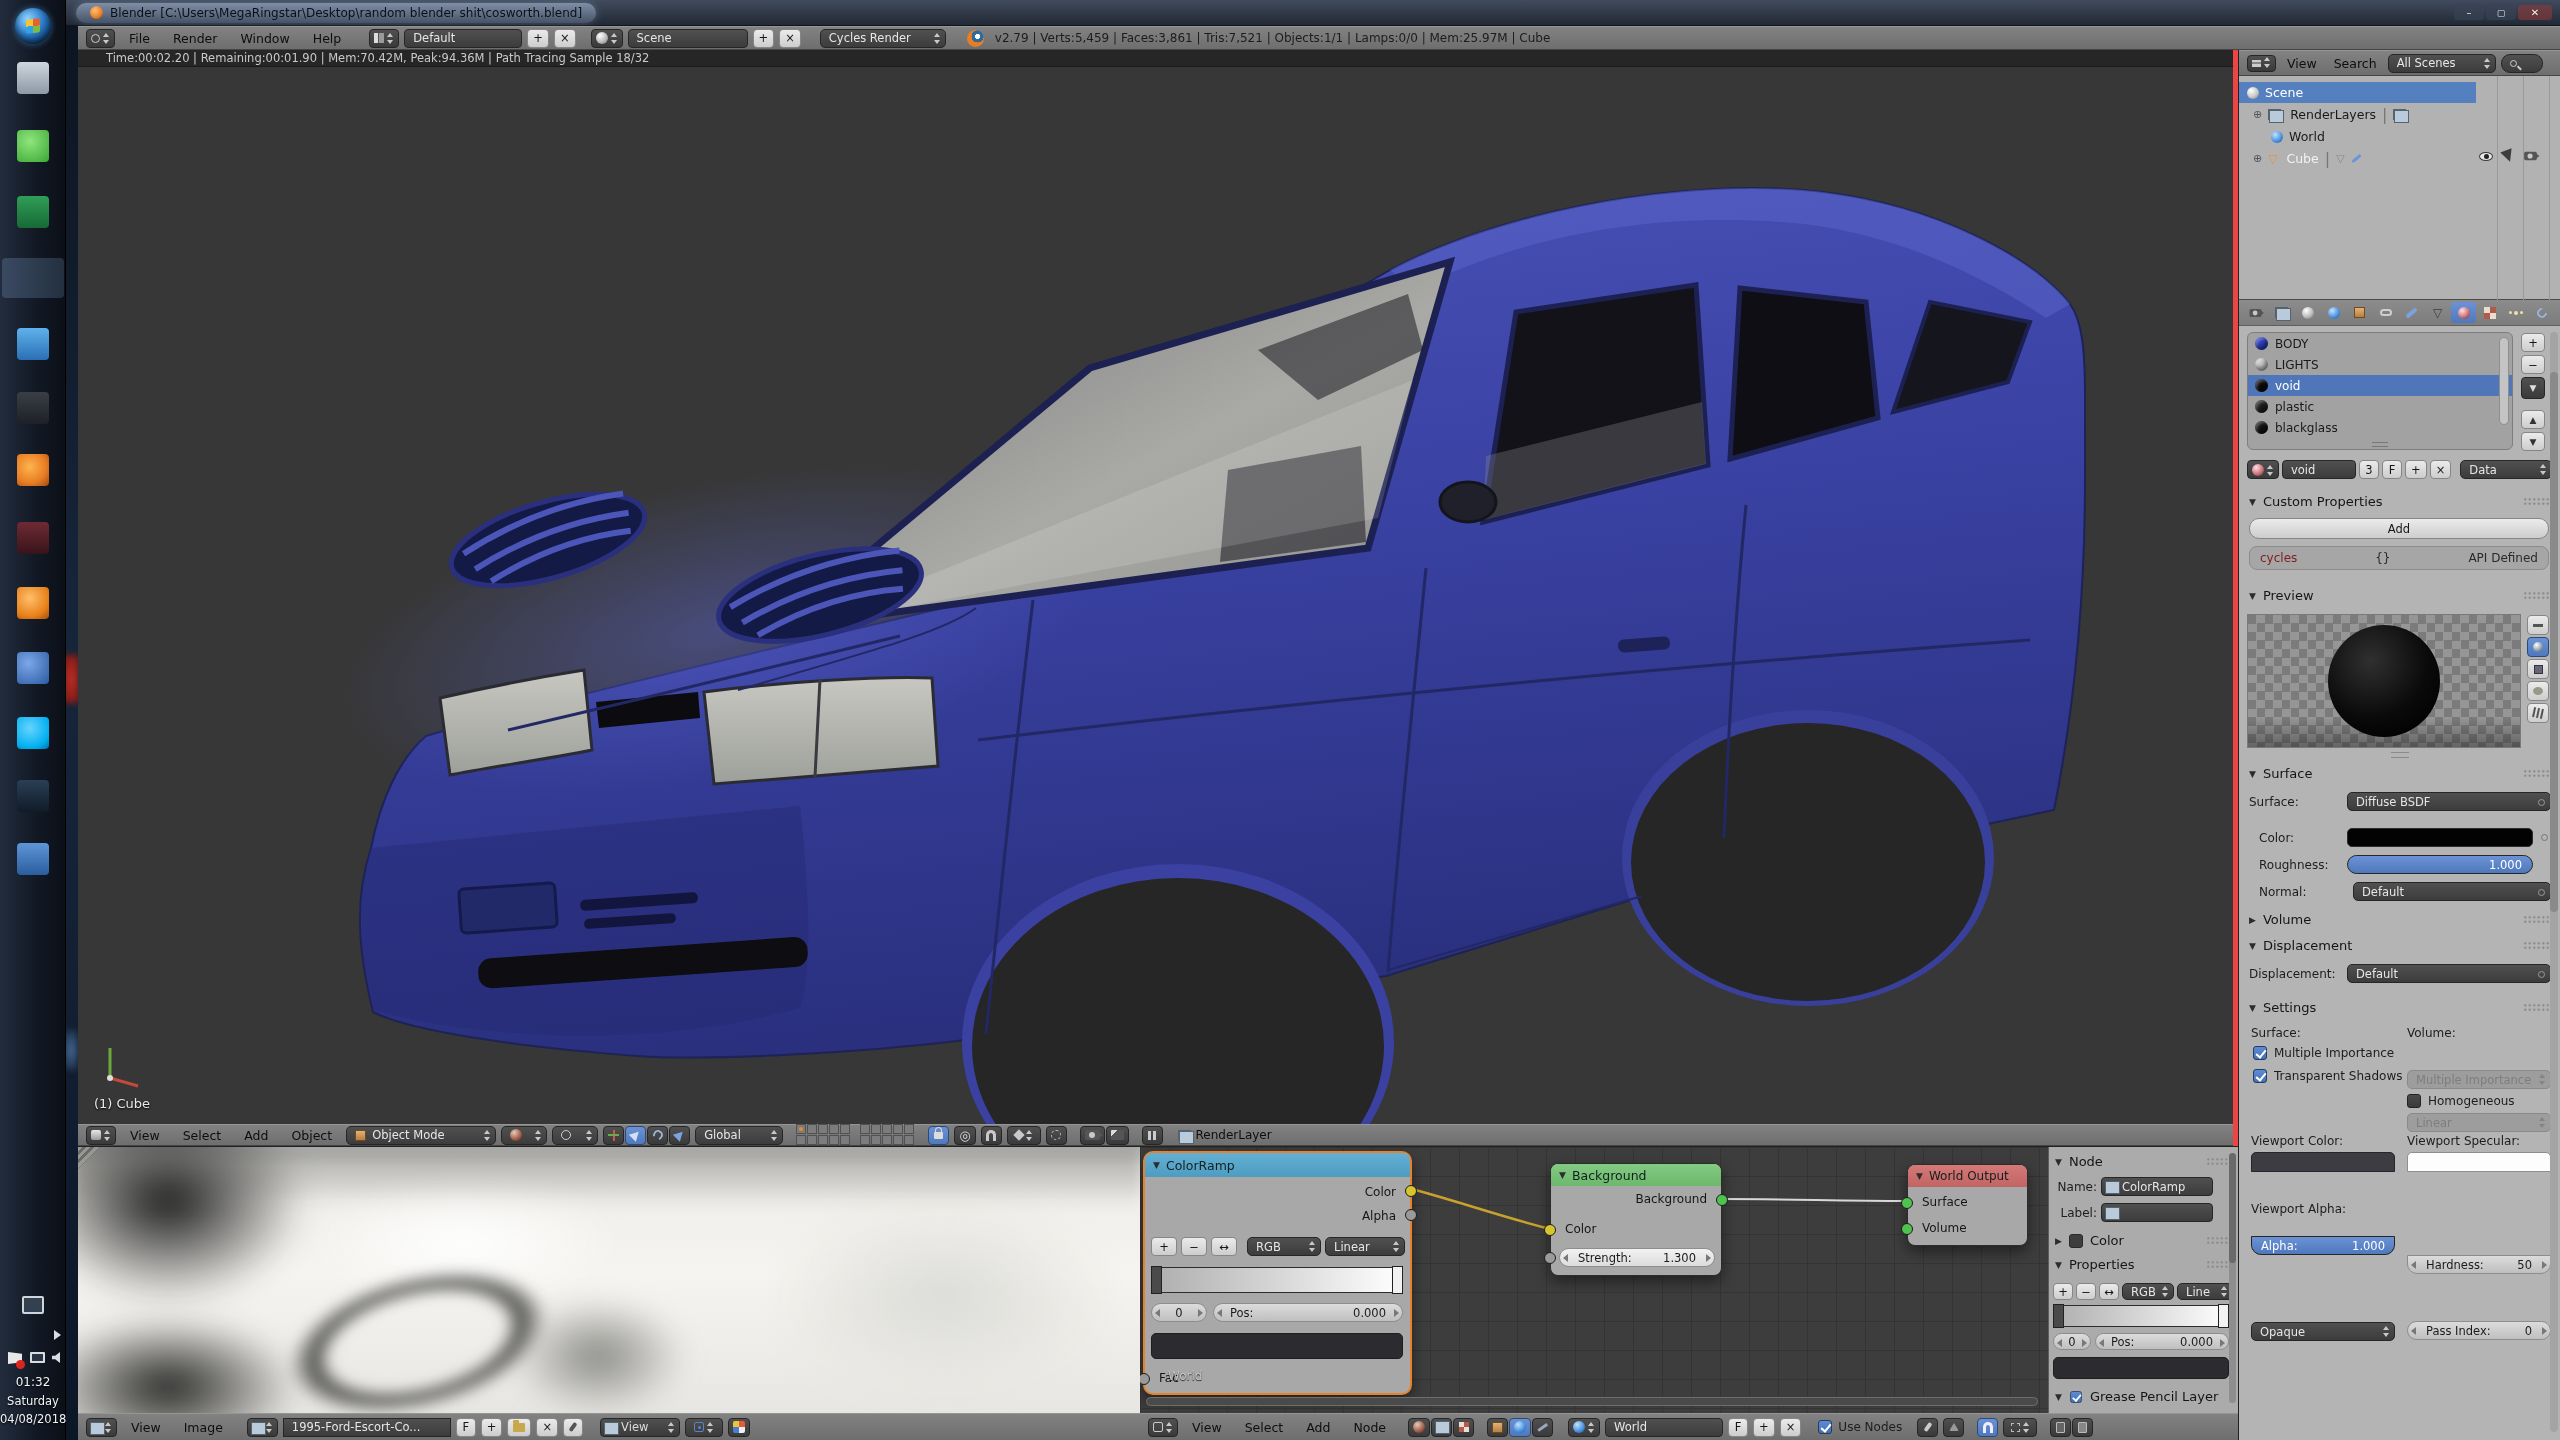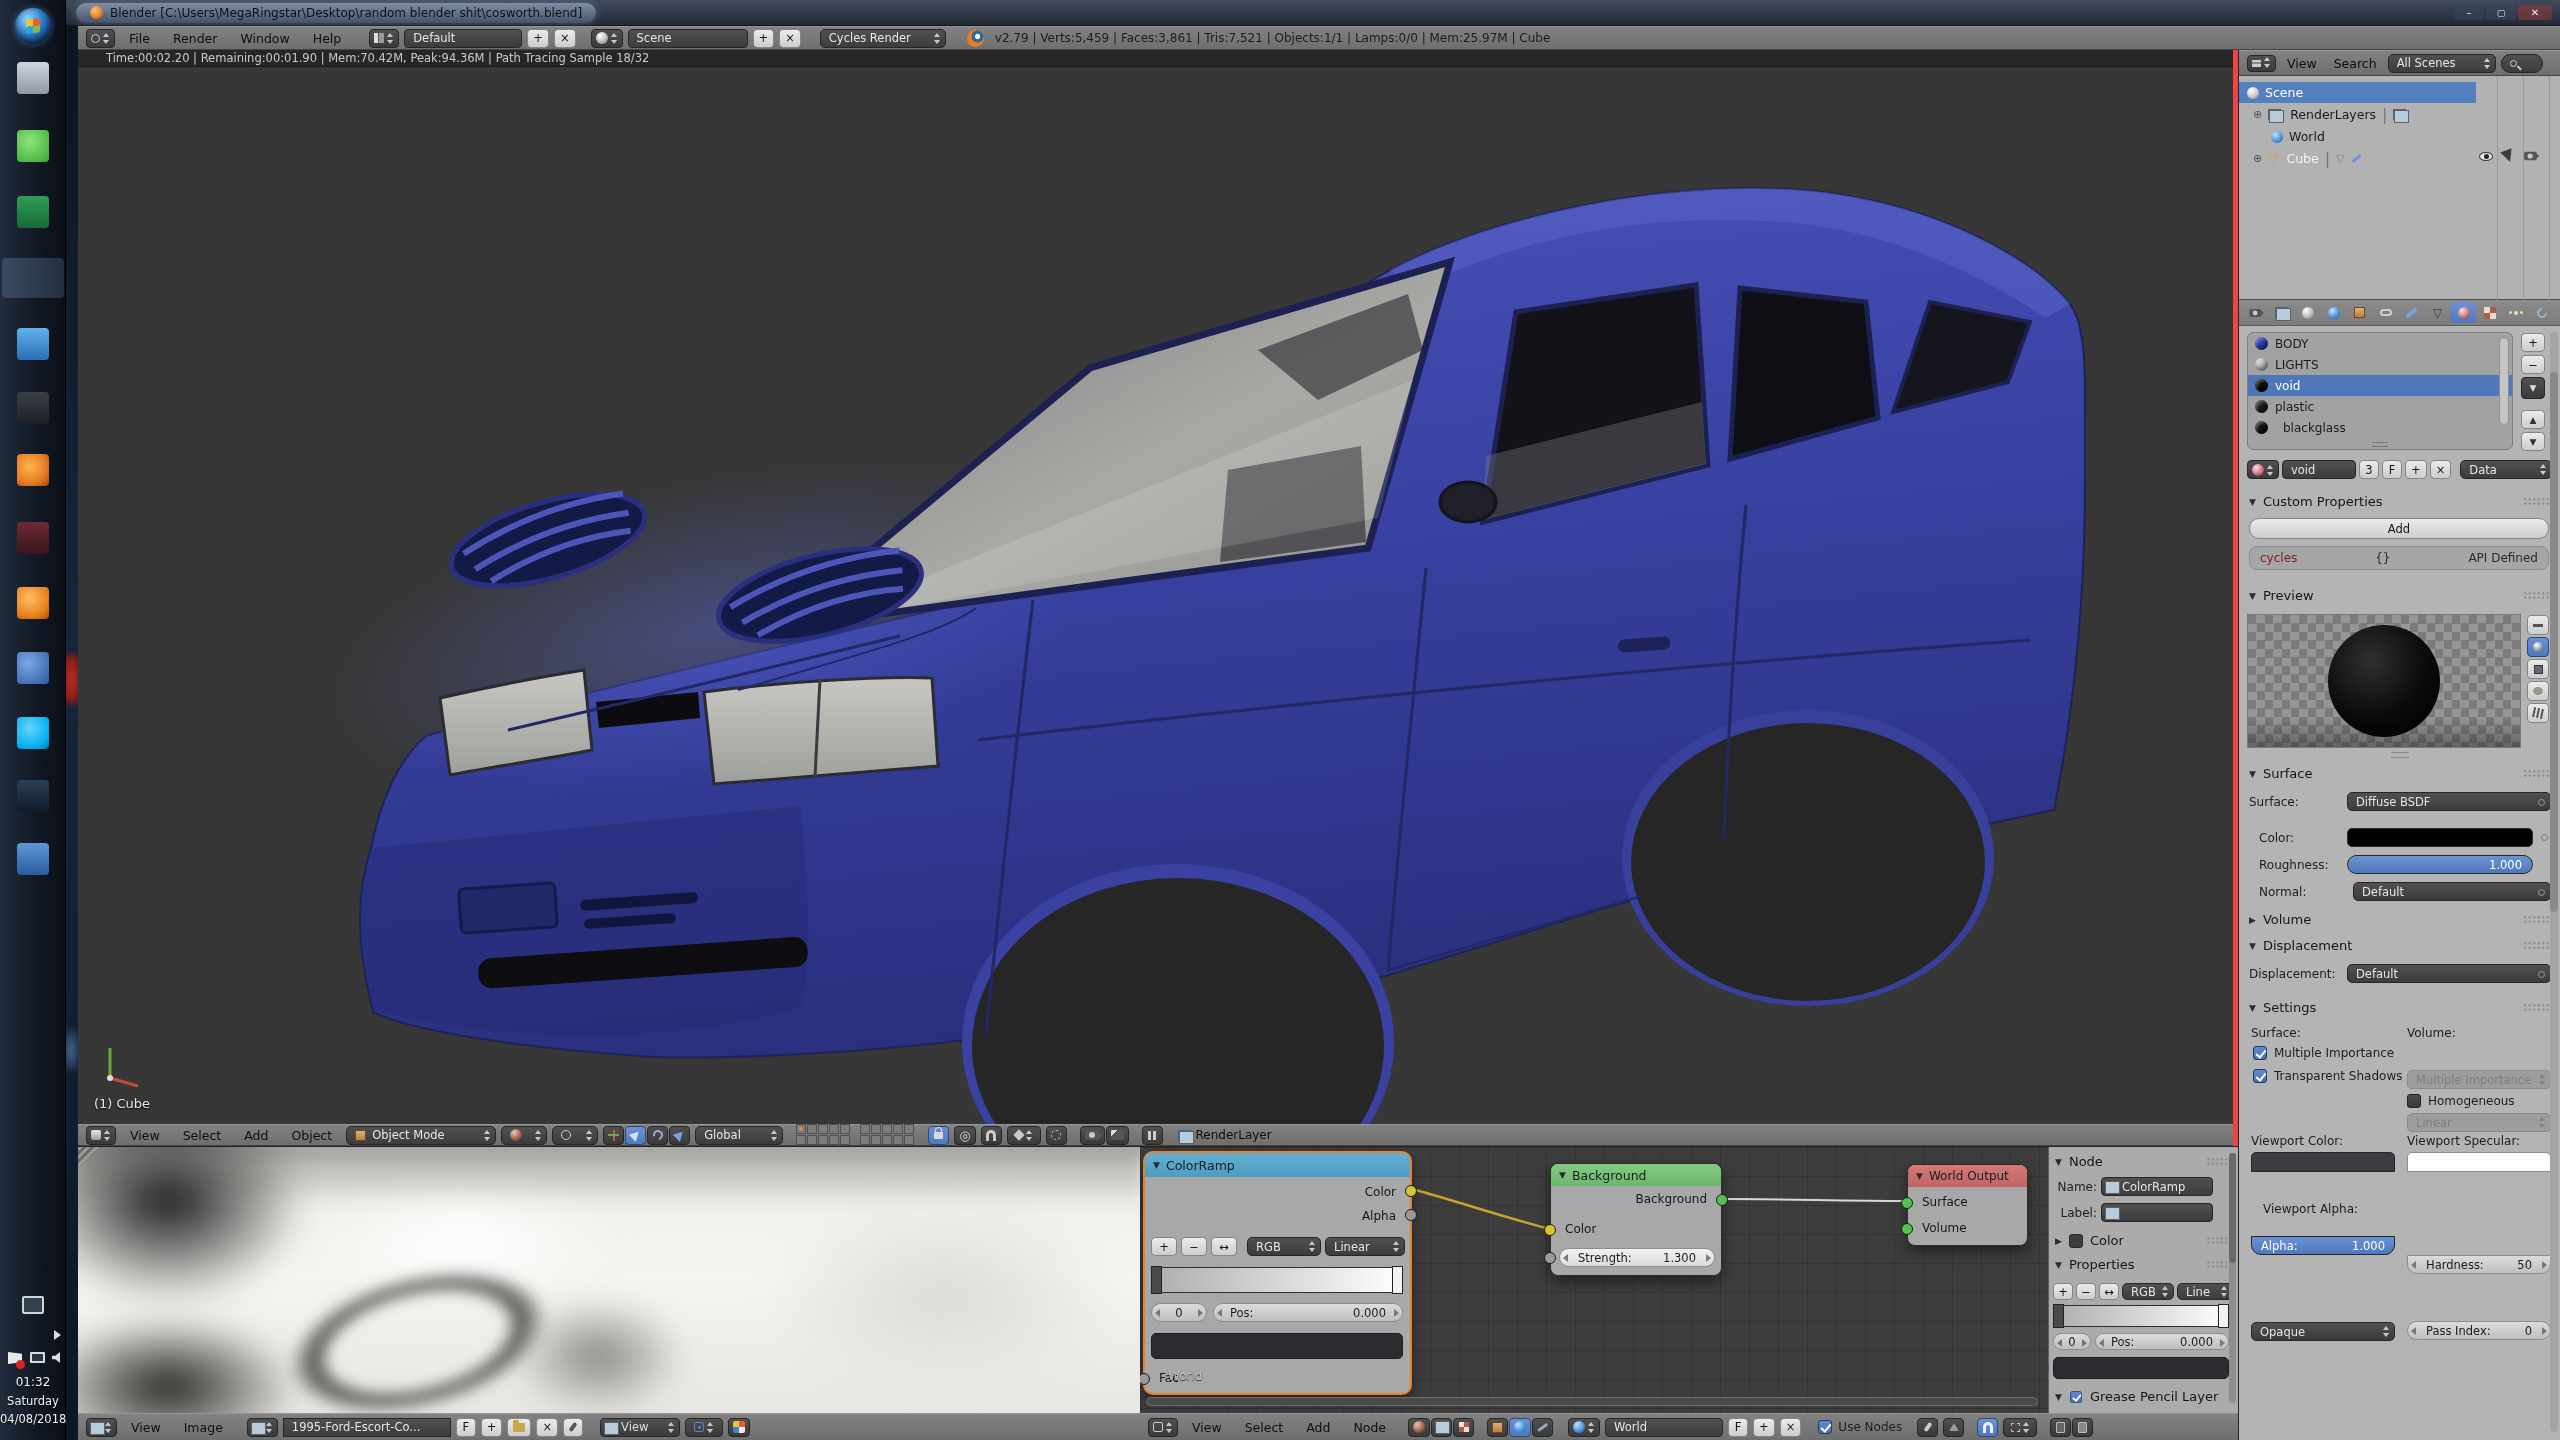--- a/index.html
+++ b/index.html
@@ -721,21 +721,21 @@
         <span style="color:#1a1a1a">LIGHTS</span>
       </div>
     <div class="flex" style="height:21px;padding:0 7px;gap:7px;background:#4f76b8">
         <div style="width: 13px; height: 13px; border-radius: 50%; box-shadow: rgba(0, 0, 0, 0.533) -2px -3px 4px inset, rgba(255, 255, 255, 0.333) 2px 2px 3px inset; background: rgb(11, 11, 11);"></div>
         <span style="color:#fff">void</span>
       </div>
     <div class="flex" style="height:21px;padding:0 7px;gap:7px">
         <div style="width: 13px; height: 13px; border-radius: 50%; box-shadow: rgba(0, 0, 0, 0.533) -2px -3px 4px inset, rgba(255, 255, 255, 0.333) 2px 2px 3px inset; background: rgb(30, 30, 30);"></div>
         <span style="color:#1a1a1a">plastic</span>
       </div>
-    <div class="flex" style="height:21px;padding:0 7px;gap:15px">
+    <div class="flex" style="height:21px;padding:0 7px;gap:7px">
         <div style="width: 13px; height: 13px; border-radius: 50%; box-shadow: rgba(0, 0, 0, 0.533) -2px -3px 4px inset, rgba(255, 255, 255, 0.333) 2px 2px 3px inset; background: rgb(18, 18, 18);"></div>
         <span style="color:#1a1a1a">blackglass</span>
       </div>
     <div style="position:absolute;left:50%;bottom:2px;width:16px;height:5px;margin-left:-8px;border-top:1.5px solid #777;border-bottom:1.5px solid #777"></div>
     <div style="position:absolute;right:3px;top:4px;width:10px;height:88px;background:#c4c4c4;border:1px solid #8e8e8e;border-radius:6px"></div>
   </div>
   <div class="abs" style="left:282px;top:33px;display:flex;flex-direction:column;gap:3px">
     <div class="lbtn" style="width:24px">+</div>
     <div class="lbtn" style="width:24px">−</div>
     <div class="ibtn" style="width:24px;height:22px">
@@ -904,21 +904,21 @@
       <span>1.000</span>
     </div>
   <span class="lab abs" style="left:168px;top:834px">Viewport Specular:</span>
   <div class="abs" style="left:168px;top:852px;width:144px;height:20px;background:#fdfdfd;border:1px solid #8e8e8e;border-radius:5px 5px 0 0"></div>
   <div class="abs num" style="left:168px;top:872px;width:144px;border-radius:0 0 10px 10px;justify-content:space-between">
       <span class="tl"></span>
       <span style="margin-left:8px">Hardness:</span>
       <span style="margin-right:8px">50</span>
       <span class="tr"></span>
     </div>
-  <span class="lab abs" style="left:24px;top:902px">Viewport Alpha:</span>
+  <span class="lab abs" style="left:12px;top:902px">Viewport Alpha:</span>
   <div class="dd abs" style="left:12px;top:920px;width:144px">
       <span>Opaque</span>
       <span class="ud"></span>
     </div>
   <div class="abs num" style="left:168px;top:900px;width:144px;justify-content:space-between">
       <span class="tl"></span>
       <span style="margin-left:8px">Pass Index:</span>
       <span style="margin-right:8px">0</span>
       <span class="tr"></span>
     </div>

